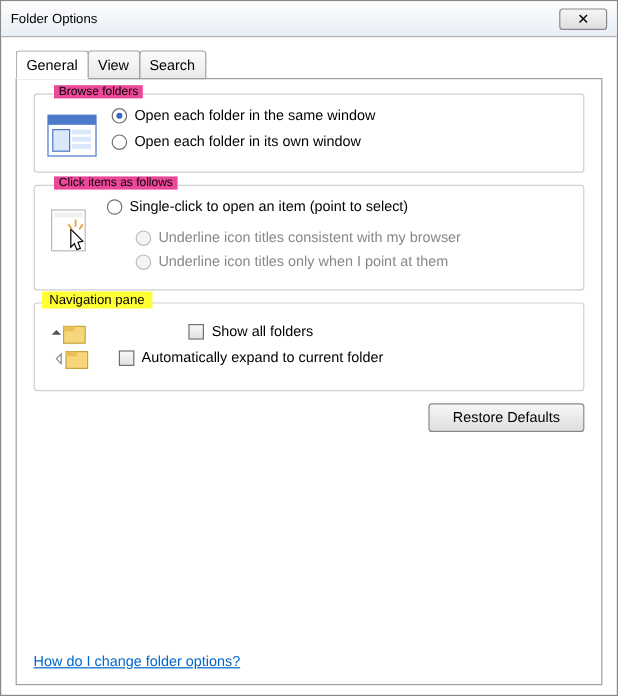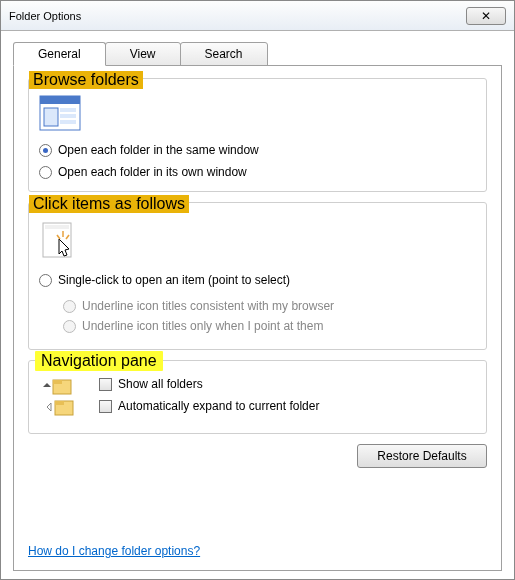--- a/index.html
+++ b/index.html
@@ -43,21 +43,21 @@
     height: calc(100% - 30px);
     display: flex;
     flex-direction: column;
   }
   .tabs {
     display: flex;
     position: relative;
     z-index: 2;
   }
   .tab {
-    padding: 4px 24px;
+    padding: 4px 8px;
     border: 1px solid #a0a0a0;
     background: linear-gradient(to bottom, #fbfbfb, #e9e9e9);
     border-top-left-radius: 3px;
     border-top-right-radius: 3px;
     margin-right: -1px;
     position: relative;
     top: 1px;
   }
   .tab.active {
     background: #fff;
@@ -76,30 +76,29 @@
   }
   .groupbox {
     border: 1px solid #cfcfcf;
     border-radius: 3px;
     padding: 10px 10px 12px 10px;
     position: relative;
   }
   .groupbox-title {
     position: absolute;
     top: -8px;
-    left: 0;
-    background: #eab308;
+    left: 16px;
+    background: #ec4899;
     padding: 0 4px;
-    font-size: 16px;
+    font-size: 10px;
   }
   .group-row {
     display: flex;
     gap: 12px;
     align-items: flex-start;
-    flex-direction: column;
   }
   .browse-icon {
     width: 42px; height: 36px;
     margin-top: 6px;
     flex-shrink: 0;
   }
   .click-icon {
     width: 38px; height: 44px;
     margin-top: 4px;
     flex-shrink: 0;
@@ -133,33 +132,33 @@
   }
   .nav-group {
     position: relative;
   }
   .nav-title-wrap {
     position: absolute;
     top: -10px;
     left: 6px;
     background: #ffff33;
     padding: 1px 6px;
-    font-size: 16px;
+    font-size: 11px;
     border-radius: 1px;
   }
   .nav-tree {
     display: flex;
     gap: 10px;
     margin-top: 6px;
   }
   .nav-tree-icons {
     width: 50px;
     flex-shrink: 0;
   }
-  .nav-checks { display:flex; flex-direction:column; gap:8px; }
+  .nav-checks { display:flex; flex-direction:column; gap:8px;align-items:center; }
   .restore-row { display:flex; justify-content:flex-end; margin-top:0; }
   .btn {
     min-width: 90px;
     height: 24px;
     border: 1px solid #888;
     border-radius: 3px;
     background: linear-gradient(to bottom, #f7f7f7, #dedede);
     font-family: inherit;
     font-size: 12px;
     padding: 0 14px;

